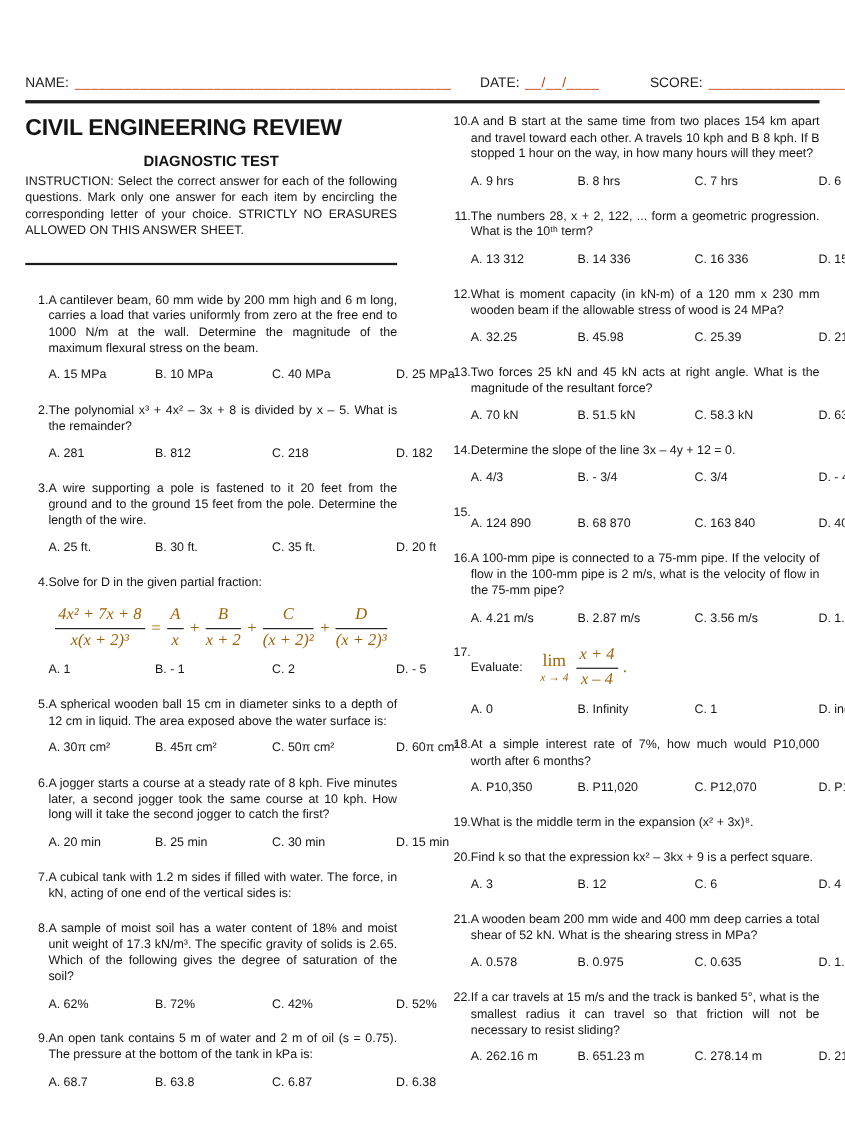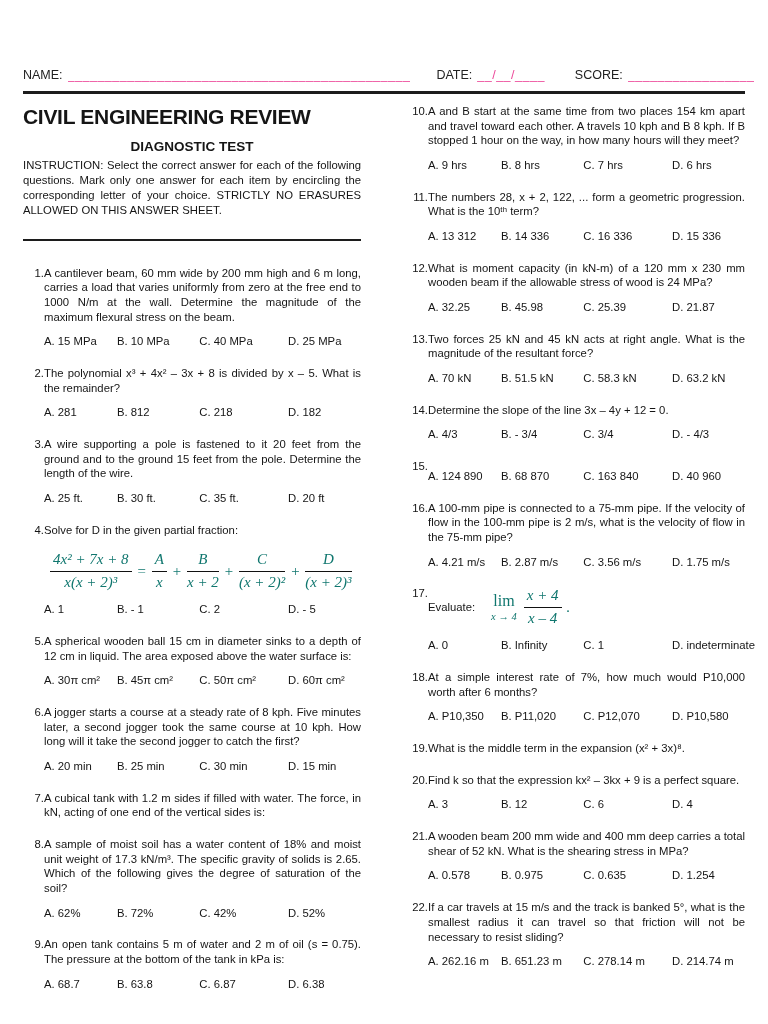--- a/index.html
+++ b/index.html
@@ -9,50 +9,50 @@
     color: #151515;
     font-family: "Liberation Sans", sans-serif;
     overflow: hidden;
   }
   .page { box-sizing: border-box; padding: 68px 23px 0 23px; }
 
   
   .header-row { display: flex; align-items: flex-end; font-size: 12.5px; color: #222; }
   .h-group { display: flex; align-items: flex-end; }
   .h-label { flex: none; margin-right: 5px; }
-  .blank { white-space: nowrap; overflow: hidden; letter-spacing: .5px; color: #ec4899; }
+  .blank { white-space: nowrap; overflow: hidden; letter-spacing: .5px; color: #c2410c; }
   .h-name { flex: 1.5; margin-right: 26px; }
   .h-name .blank { flex: 1; }
-  .h-date { flex: none; margin-right: 30px; }
+  .h-date { flex: none; margin-right: 46px; }
   .h-score { flex: 1; }
   .h-score .blank { flex: 1; }
   .top-rule { border: none; border-top: 3px solid #1c1c1c; margin: 9px 0 10px; }
 
   
   .cols { display: flex; gap: 46px; }
   .col { flex: 1; min-width: 0; }
 
   
   .doc-title { font-size: 21px; font-weight: bold; letter-spacing: -0.3px; margin: 1px 0 3px; }
   .doc-subtitle { font-size: 13.5px; font-weight: bold; margin: 10px 0 4px; text-align: center; }
   .instruction { font-size: 11.3px; line-height: 1.32; text-align: justify; }
   .section-divider { border: none; border-top: 2px solid #1c1c1c; margin: 21px 0 25px; }
 
   
   .question { display: flex; margin-bottom: 17px; font-size: 11.3px; line-height: 1.3; }
   .qnum { width: 21px; flex: none; text-align: right; }
   .qbody { flex: 1; min-width: 0; }
   .qtext { text-align: justify; }
   .qtext.inline-formula-row { display: flex; align-items: center; gap: 16px; text-align: left; }
-  .choices { display: grid; grid-template-columns: 23% 26% 28% 23%; margin-top: 10px; white-space: nowrap; }
+  .choices { display: grid; grid-template-columns: 23% 26% 28% 23%; margin-top: 10px; white-space: nowrap; gap: 24px; }
   .choice { display: block; }
 
   
   .formula-block { margin: 13px 0 2px 6px; }
-  .formula { display: inline-flex; align-items: center; font-family: "Liberation Serif", serif; font-style: italic; font-size: 15px; color: #0f766e; }
+  .formula { display: inline-flex; align-items: center; font-family: "Liberation Serif", serif; font-style: italic; font-size: 15px; color: #a16207; }
   .frac { display: inline-flex; flex-direction: column; text-align: center; }
   .frac .num { border-bottom: 1.2px solid #111; padding: 0 3px 1px; }
   .frac .den { padding-top: 1px; }
   .op { margin: 0 5px; }
   .lim { display: inline-flex; flex-direction: column; align-items: center; margin-right: 7px; text-align: right; }
   .lim-top { font-size: 16px; font-style: normal; }
   .lim-sub { font-size: 10.5px; margin-top: -2px; }
 </style>
 </head>
 <body>

